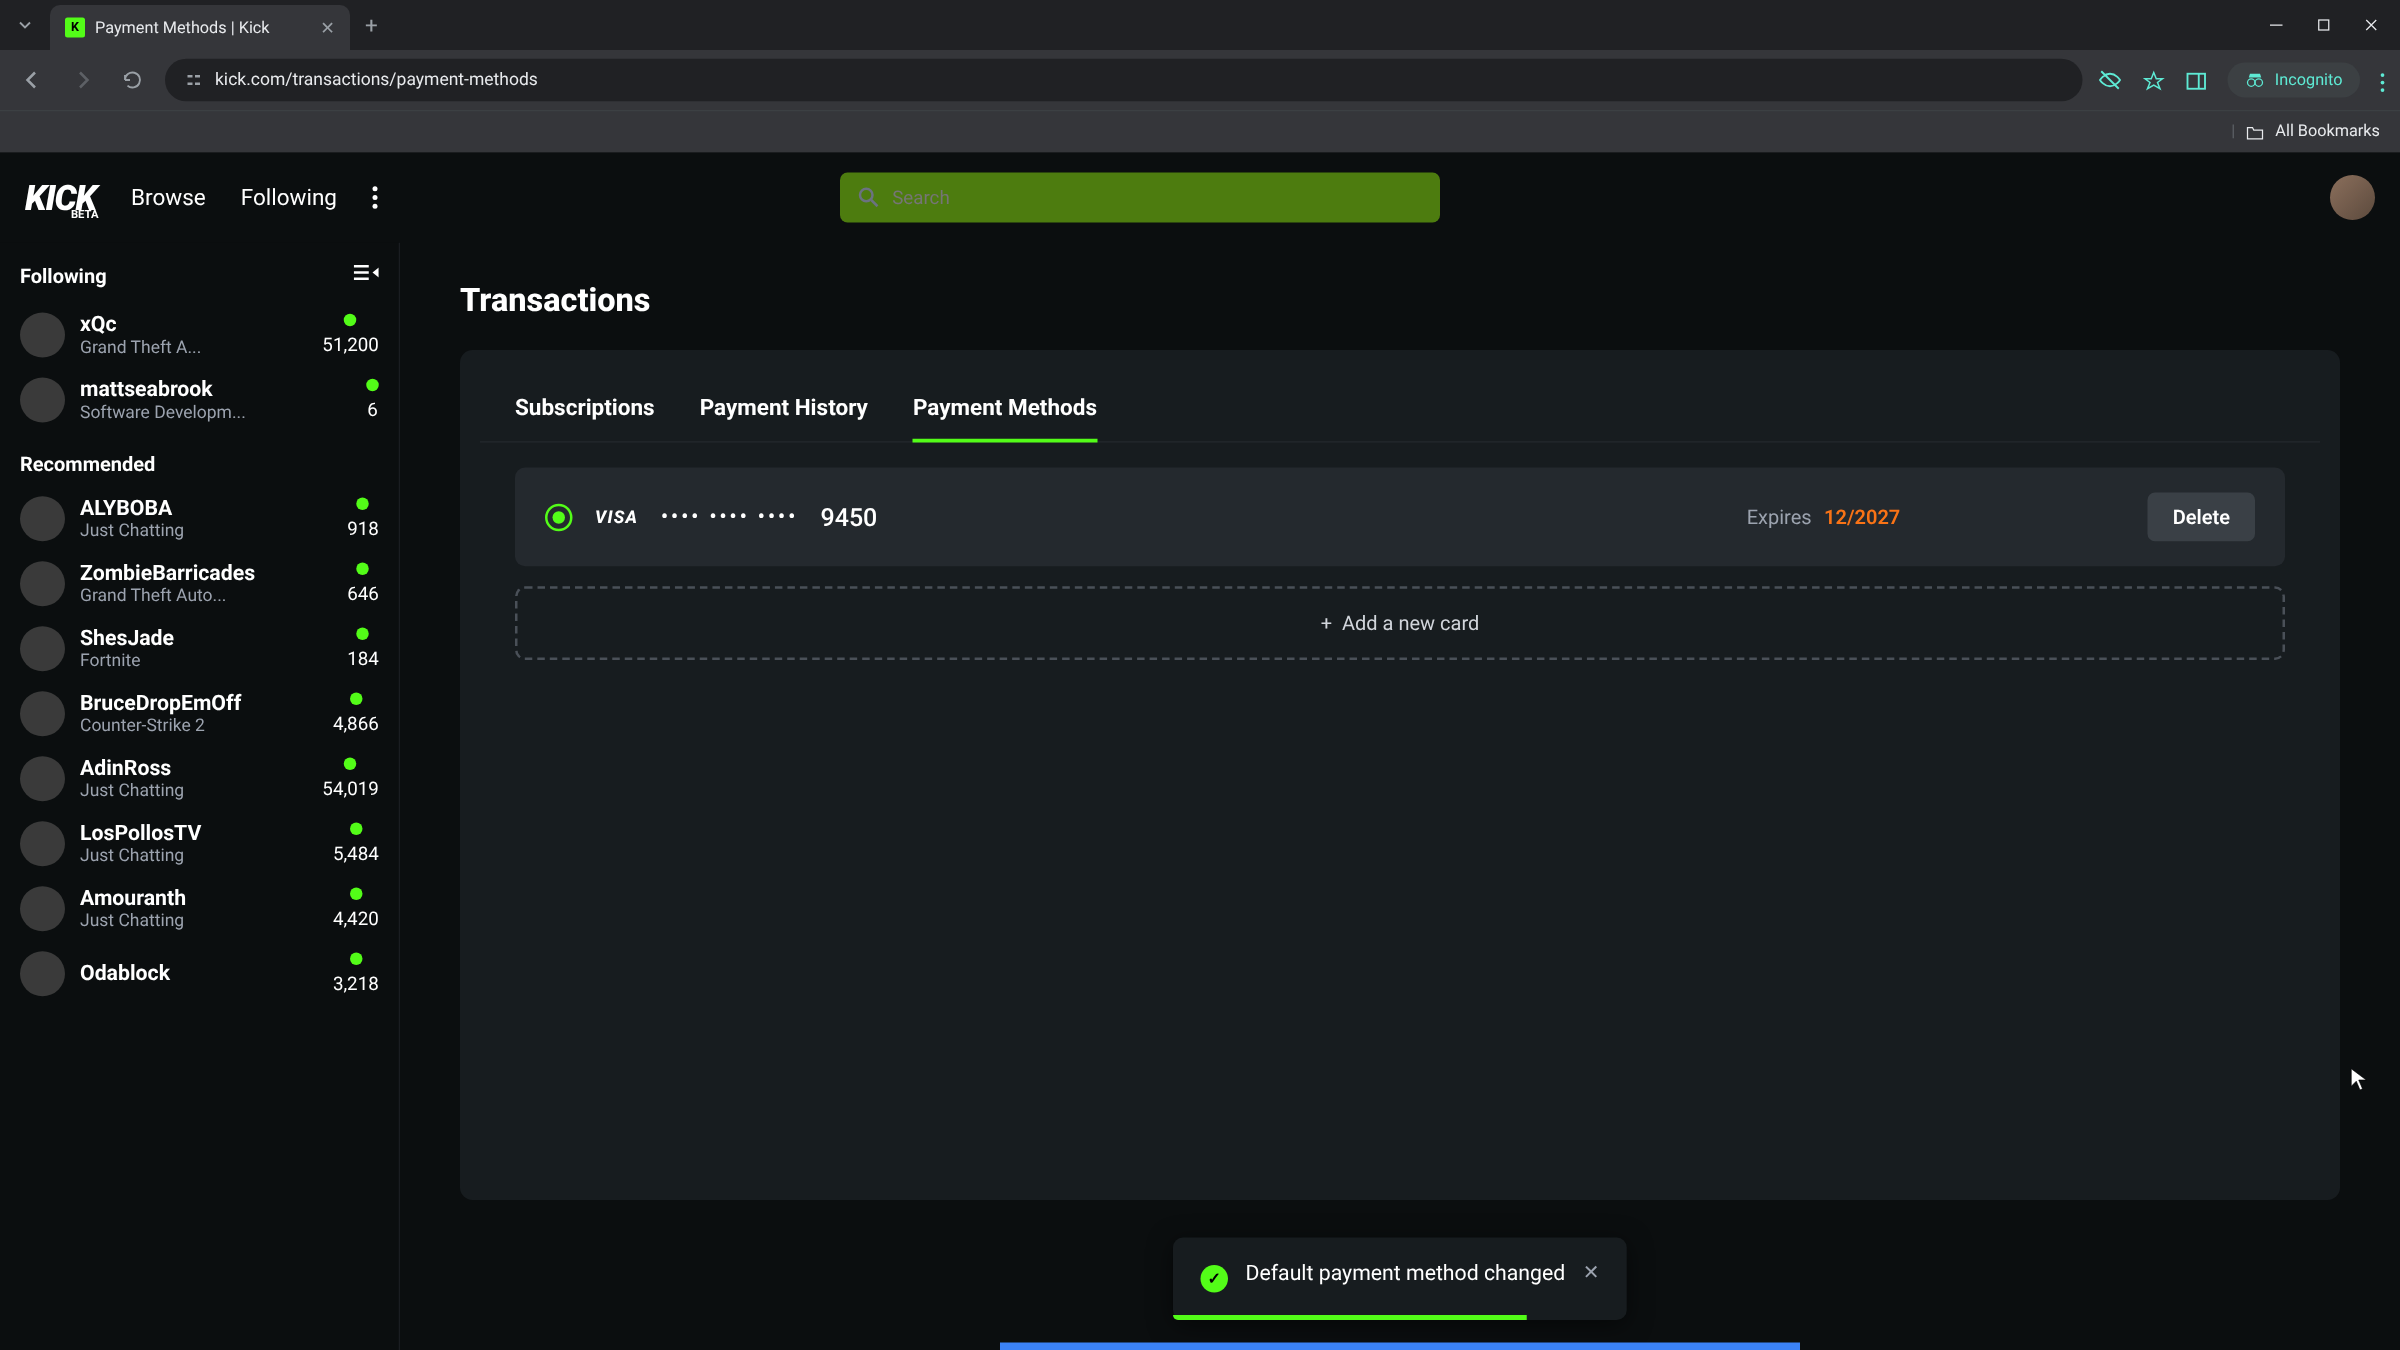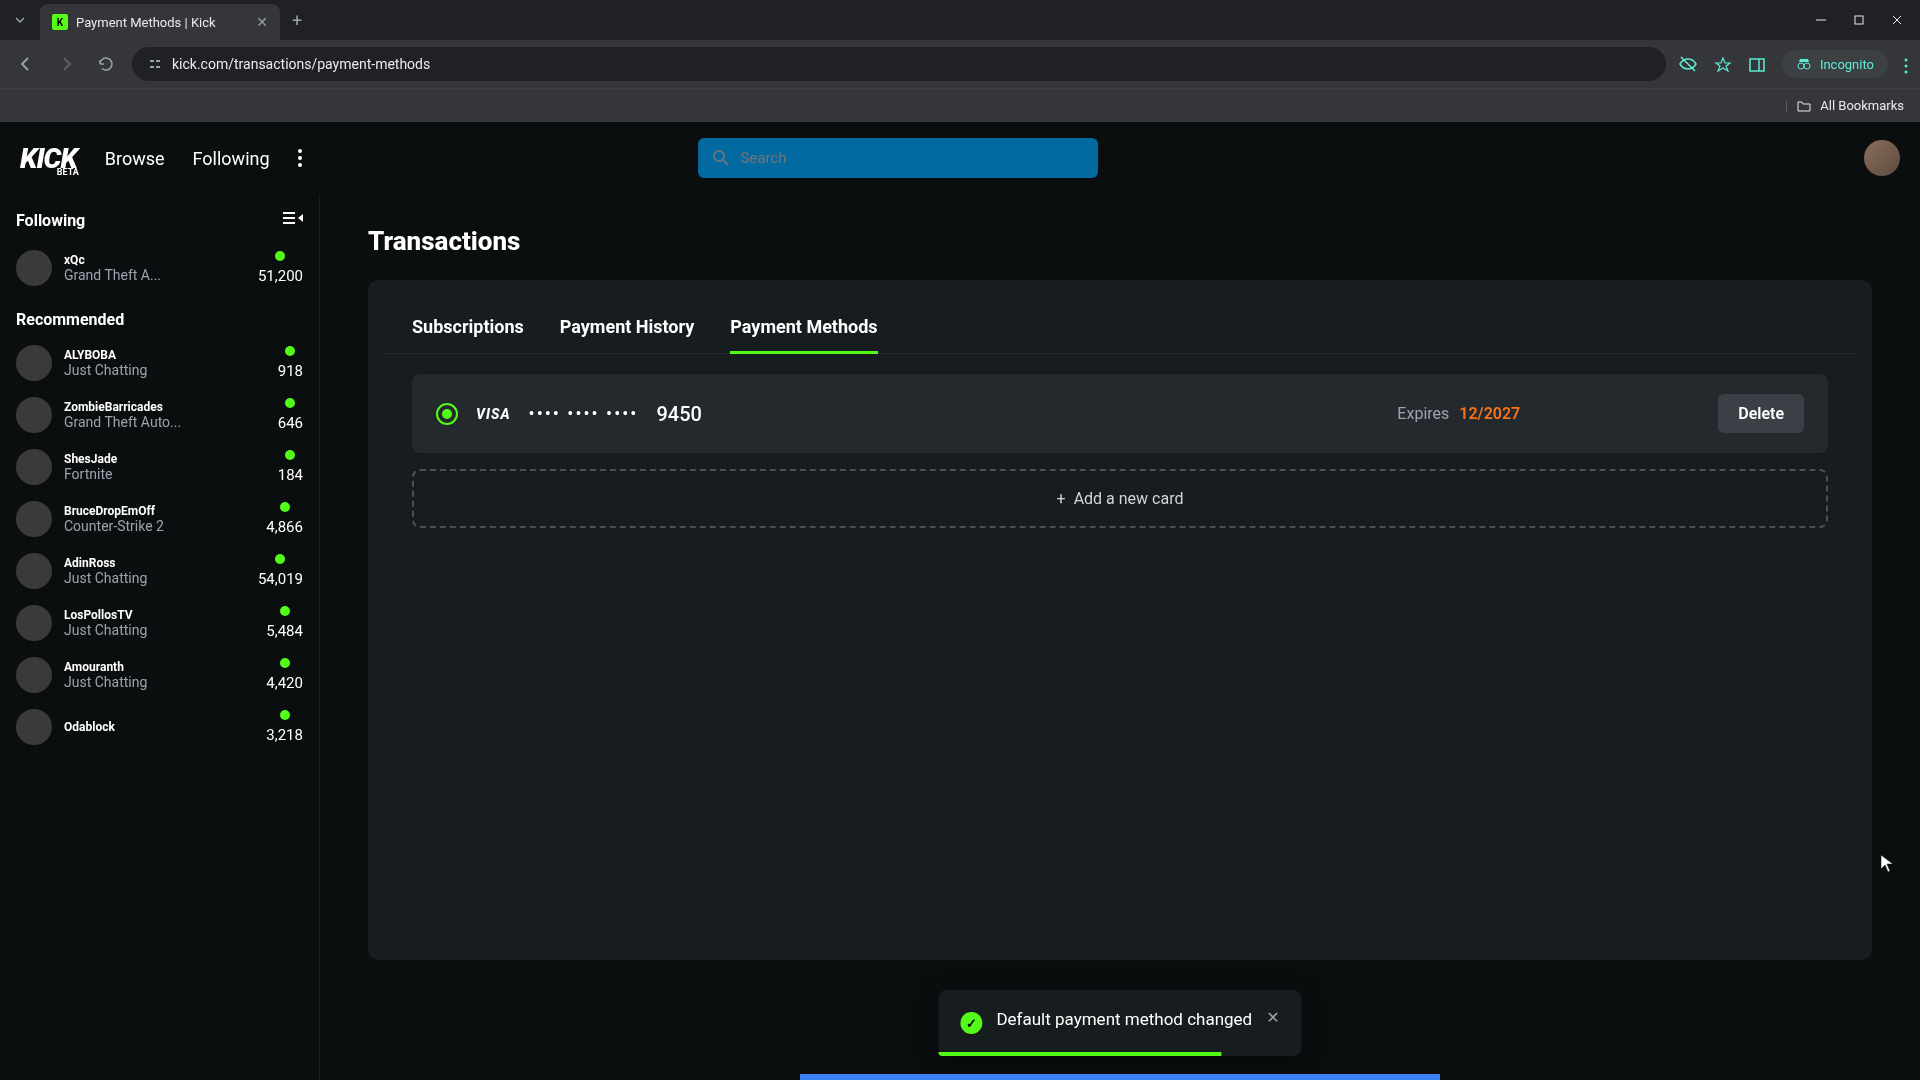--- a/index.html
+++ b/index.html
@@ -27,33 +27,33 @@
 .bookmarks-bar { background: #35363a; height: 34px; display: flex; align-items: center; justify-content: flex-end; padding: 0 16px; border-top: 1px solid #3c4043; font-size: 13px; color: #e8eaed; gap: 8px; }
 
 
 .app { background: #0b0e0f; height: calc(1080px - 40px - 48px - 34px); display: flex; flex-direction: column; }
 .app-header { height: 72px; display: flex; align-items: center; padding: 0 20px; gap: 28px; }
 .logo { font-weight: 900; font-size: 28px; letter-spacing: -1px; color: #fff; font-style: italic; position: relative; }
 .logo-beta { font-size: 9px; font-weight: 700; position: absolute; bottom: -2px; right: -2px; letter-spacing: 0; font-style: normal; }
 .nav-link { font-size: 18px; font-weight: 400; color: #fff; }
 .more-dots { display: flex; flex-direction: column; gap: 3px; }
 .more-dots span { width: 4px; height: 4px; background: #fff; border-radius: 50%; }
-.search-box { margin-left: auto; margin-right: auto; width: 400px; background: #0369a1; border-radius: 6px; height: 40px; display: flex; align-items: center; padding: 0 14px; gap: 10px; color: #6b7280; }
+.search-box { margin-left: auto; margin-right: auto; width: 480px; background: #4d7c0f; border-radius: 6px; height: 40px; display: flex; align-items: center; padding: 0 14px; gap: 10px; color: #6b7280; }
 .search-box input { background: transparent; border: none; color: #fff; font-size: 15px; flex: 1; outline: none; }
 .avatar { width: 36px; height: 36px; border-radius: 50%; background: linear-gradient(135deg, #8b6f5c, #5c4a3d); margin-left: auto; }
 
 .app-body { flex: 1; display: flex; overflow: hidden; }
 .sidebar { width: 320px; background: #0b0e0f; padding: 16px 16px 0 16px; overflow-y: auto; border-right: 1px solid #1a1d21; }
 .sidebar-section-header { display: flex; align-items: center; justify-content: space-between; margin-bottom: 12px; }
 .sidebar-section-title { font-size: 16px; font-weight: 700; color: #fff; }
 .collapse-icon { color: #fff; }
 .channel-row { display: flex; align-items: center; padding: 8px 0; gap: 12px; }
 .channel-avatar { width: 36px; height: 36px; border-radius: 50%; background: #3a3a3a; flex-shrink: 0; }
 .channel-info { flex: 1; min-width: 0; }
-.channel-name { font-size: 12px; font-weight: 700; color: #fff; white-space: nowrap; overflow: hidden; text-overflow: ellipsis; }
+.channel-name { font-size: 17px; font-weight: 700; color: #fff; white-space: nowrap; overflow: hidden; text-overflow: ellipsis; }
 .channel-game { font-size: 14px; color: #9ca3af; white-space: nowrap; overflow: hidden; text-overflow: ellipsis; }
 .channel-viewers { display: flex; align-items: center; gap: 6px; font-size: 15px; color: #fff; flex-shrink: 0; flex-direction: column; }
 .live-dot { width: 10px; height: 10px; background: #53fc18; border-radius: 50%; }
 .sidebar-section-title.sub { margin: 16px 0 8px; }
 
 .main { flex: 1; padding: 32px 48px; position: relative; }
 .page-title { font-size: 26px; font-weight: 800; color: #fff; margin-bottom: 24px; }
 .content-card { background: #171c1f; border-radius: 10px; padding: 16px; min-height: 680px; }
 .tabs { display: flex; gap: 36px; padding: 20px 28px 0; border-bottom: 1px solid #24292e; }
 .tab-item { font-size: 18px; font-weight: 700; color: #fff; padding-bottom: 16px; position: relative; }
@@ -217,20 +217,31 @@
         <div class="channel-avatar"></div>
         <div class="channel-info">
           <div class="channel-name">xQc</div>
           <div class="channel-game">Grand Theft A...</div>
         </div>
         <div class="channel-viewers">
             <span class="live-dot"></span>
             <span>51,200</span>
           </div>
       </div>
+      <div class="channel-row">
+        <div class="channel-avatar"></div>
+        <div class="channel-info">
+          <div class="channel-name">mattseabrook</div>
+          <div class="channel-game">Software Developm...</div>
+        </div>
+        <div class="channel-viewers">
+            <span class="live-dot"></span>
+            <span>6</span>
+          </div>
+      </div>
 
       <div class="sidebar-section-title sub">Recommended</div>
 
       <div class="channel-row">
           <div class="channel-avatar"></div>
           <div class="channel-info">
             <div class="channel-name">ALYBOBA</div>
             <div class="channel-game">Just Chatting</div>
           </div>
           <div class="channel-viewers">

